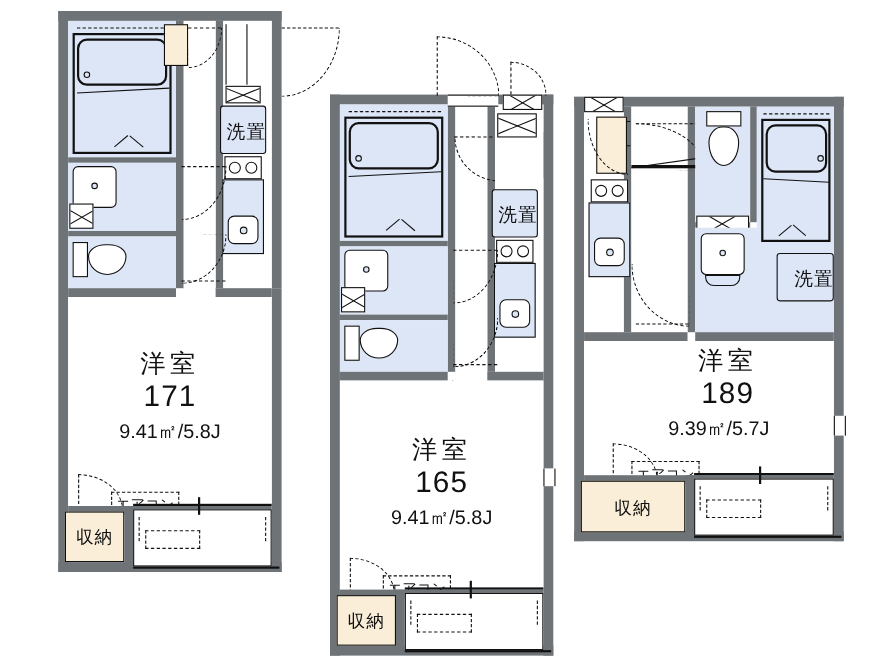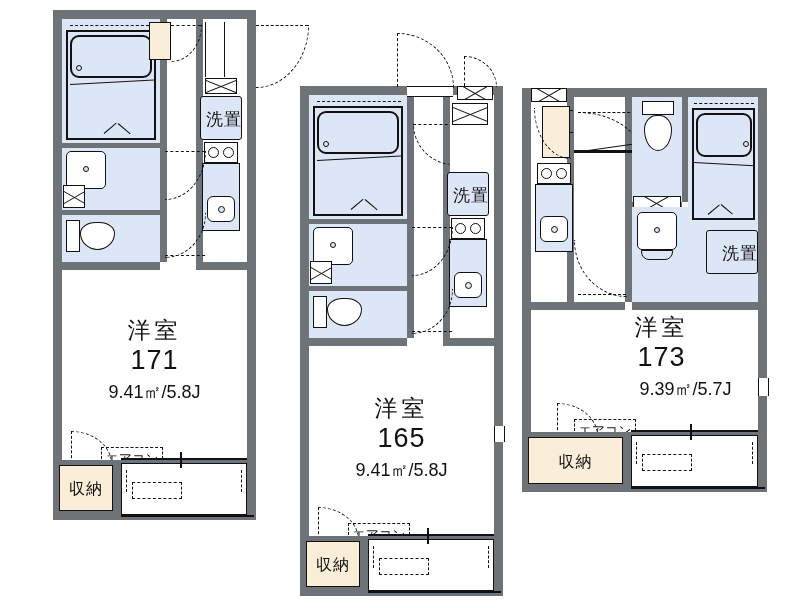--- a/index.html
+++ b/index.html
@@ -292,22 +292,22 @@
     <div class="slash" style="left:708px;top:214px;width:15px;transform:rotate(-40deg);"></div>
     <div class="slash" style="left:721px;top:204px;width:15px;transform:rotate(40deg);"></div>
 
     <div class="wall" style="left:531px;top:302px;width:94px;height:8px;"></div>
     <div class="wall" style="left:632px;top:302px;width:126px;height:8px;"></div>
     <div class="dashline-v" style="left:574px;top:310px;width:0;height:40px;"></div>
     <div class="arc" style="left:574px;top:310px;width:44px;height:44px;border-bottom:none;border-left:none;border-radius:0 100% 0 0;"></div>
 
     <div class="room" style="left:531px;top:310px;width:227px;height:122px;"></div>
     <div class="lbl rm-name" style="left:548px;top:312px;width:227px;">洋室</div>
-    <div class="lbl rm-no" style="left:548px;top:342px;width:227px;">173</div>
-    <div class="lbl rm-area" style="left:572px;top:377px;width:227px;">9.39㎡/5.7J</div>
+    <div class="lbl rm-no" style="left:548px;top:342px;width:227px;">189</div>
+    <div class="lbl rm-area" style="left:540px;top:377px;width:227px;">9.39㎡/5.7J</div>
 
     <div class="dash" style="left:574px;top:419px;width:62px;height:21px;"></div>
     <div class="lbl ac-lbl" style="left:574px;top:422px;width:62px;">エアコン</div>
 
     <div class="dashline-v" style="left:557px;top:403px;width:0;height:32px;"></div>
     <div class="arc" style="left:557px;top:403px;width:40px;height:32px;border-bottom:none;border-left:none;border-radius:0 100% 0 0;"></div>
     <div class="wall" style="left:531px;top:432px;width:227px;height:7px;"></div>
     <div class="beige" style="left:528px;top:437px;width:95px;height:47px;"></div>
     <div class="lbl clo-lbl" style="left:528px;top:452px;width:95px;">収納</div>
 

